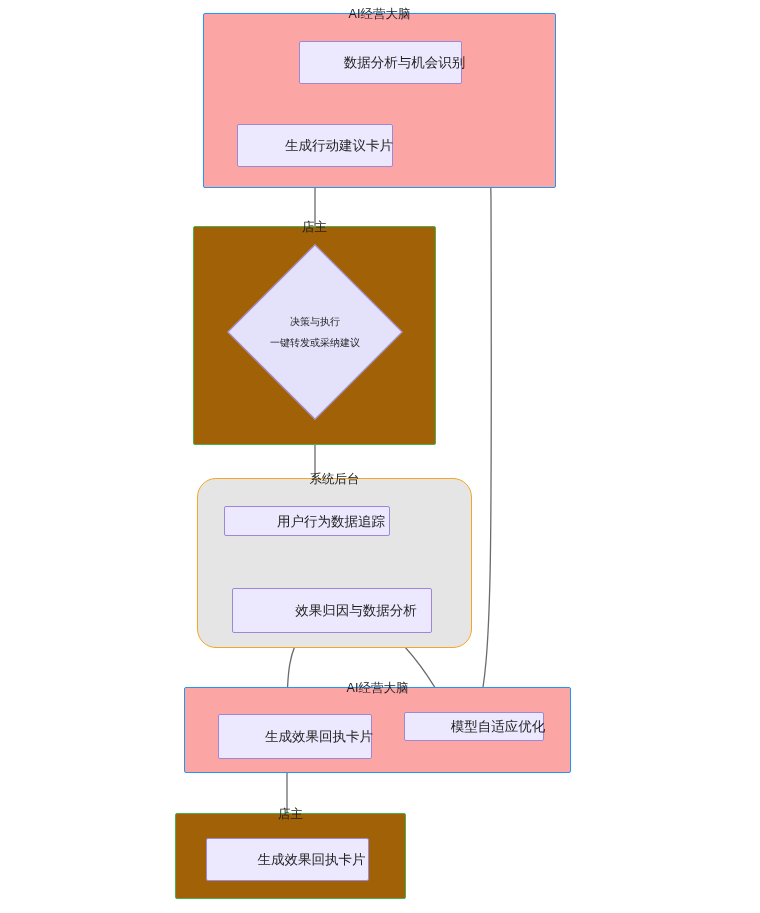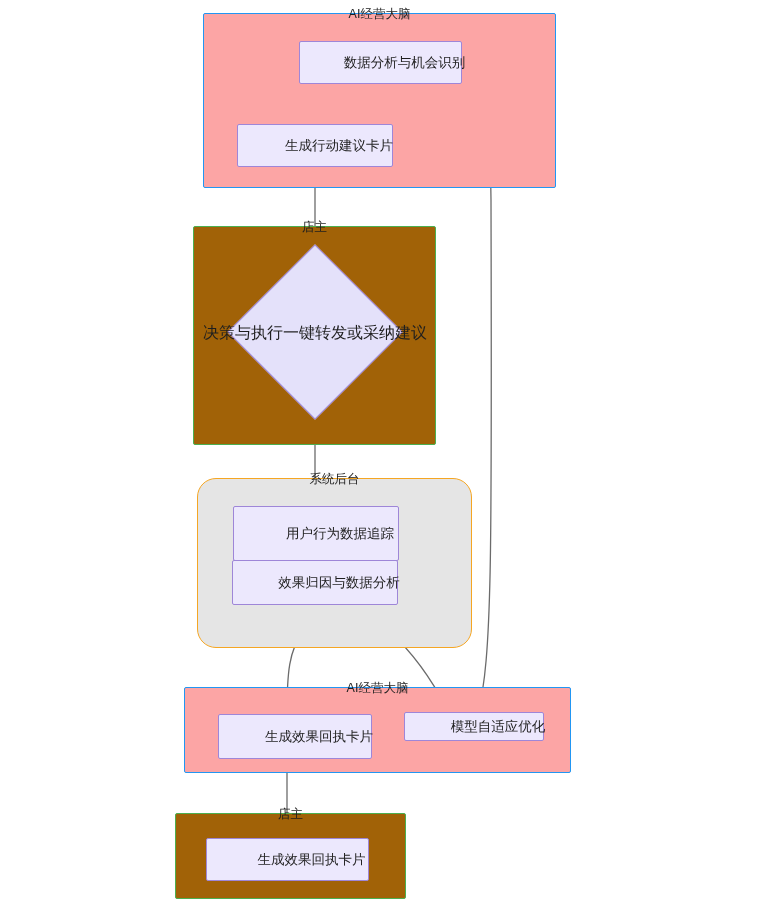--- a/index.html
+++ b/index.html
@@ -69,25 +69,25 @@
   .node-diamond {
     position: absolute;
     box-sizing: border-box;
     background: #E4E1FA;
     border: 1.3px solid #9E86D8;
     transform: rotate(45deg);
   }
   .diamond-label {
     position: absolute;
     display: flex;
-    flex-direction: row;
+    flex-direction: column;
     align-items: center;
     justify-content: center;
     text-align: center;
-    font-size: 16px;
+    font-size: 10px;
     color: #1f1f1f;
     line-height: 21px;
     white-space: nowrap;
   }
 </style>
 </head>
 <body>
 
 <div id="diagram-root">
 
@@ -134,25 +134,25 @@
   <div class="node-diamond" style="left:253px; top:270px; width:124px; height:124px;"></div>
   <div class="diamond-label" style="left:230px; top:270px; width:170px; height:124px;">
     <span>决策与执行</span>
     <span>一键转发或采纳建议</span>
   </div>
 
   <div class="cluster orange" style="left:197px; top:478px; width:275px; height:170px;">
     <span class="cluster-title">系统后台</span>
   </div>
 
-  <div class="node" style="left:233px; top:506px; width:166px; height:55px;">
+  <div class="node" style="left:224px; top:506px; width:166px; height:30px;">
     <span>用户行为数据追踪</span>
   </div>
 
-  <div class="node" style="left:232px; top:560px; width:166px; height:45px;">
+  <div class="node" style="left:232px; top:588px; width:200px; height:45px;">
     <span>效果归因与数据分析</span>
   </div>
 
   <div class="cluster blue" style="left:184px; top:687px; width:387px; height:86px;">
     <span class="cluster-title">AI经营大脑</span>
   </div>
 
   <div class="node" style="left:218px; top:714px; width:154px; height:45px;">
     <span>生成效果回执卡片</span>
   </div>

